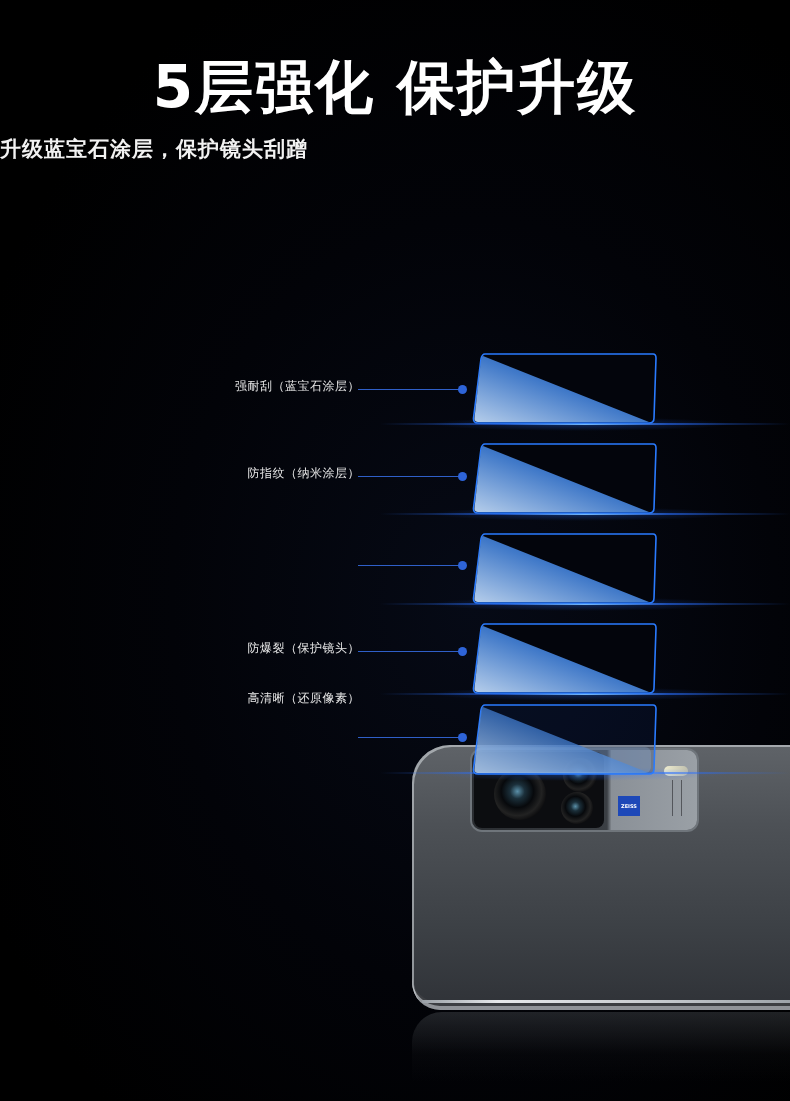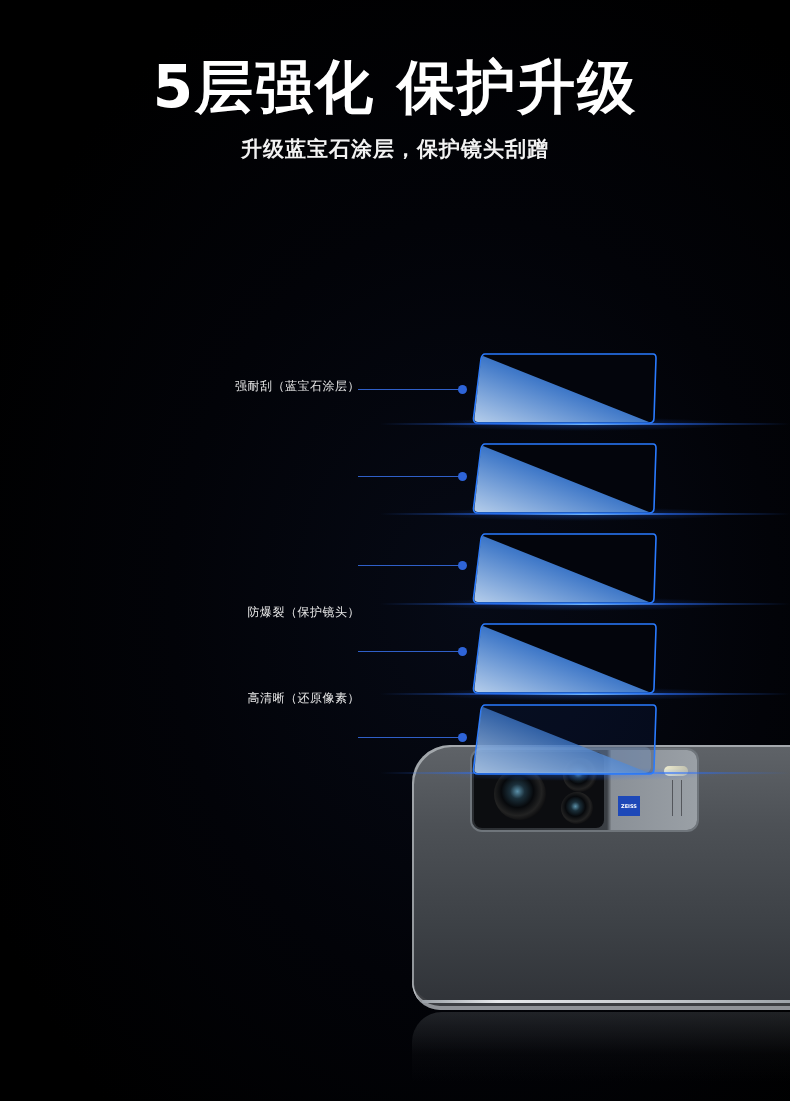--- a/index.html
+++ b/index.html
@@ -4,21 +4,21 @@
   <style>
     * { margin: 0; padding: 0; box-sizing: border-box; }
     html, body { width: 790px; height: 1101px; background: #000; overflow: hidden; }
     body { position: relative; font-family: "DejaVu Sans", "Liberation Sans", sans-serif; color: #fff; }
 
     .stage { position: absolute; left: 0; top: 0; width: 790px; height: 1101px;
       background: radial-gradient(ellipse at 60% 55%, #060a16 0%, #020308 45%, #000 80%); overflow: hidden; }
 
     .headline { position: absolute; top: 52px; left: 0; width: 790px; text-align: center;
       font-size: 58px; font-weight: bold; letter-spacing: 2px; color: #fff; line-height: 70px; }
-    .subheadline { position: absolute; top: 135px; left: 0; width: 790px; text-align: center;
+    .subheadline { position: absolute; top: 135px; left: 0; width: 790px; 
       font-size: 21px; font-weight: bold; color: #f2f2f2; letter-spacing: 1px; }
 
     
     .layer-label { position: absolute; left: 150px; width: 210px; text-align: right;
       font-size: 12px; color: #e8e8e8; letter-spacing: 0.5px; white-space: nowrap; }
     .connector { position: absolute; left: 358px; width: 104px; height: 1px; background: #2f5fc8; }
     .dot { position: absolute; left: 458px; width: 9px; height: 9px; border-radius: 50%; background: #2e64d8; }
 
     
     .plate { position: absolute; left: 473px; width: 184px; height: 70px; }
@@ -56,27 +56,28 @@
 
 <div class="stage">
 
   <div class="headline">5层强化 保护升级</div>
   <div class="subheadline">升级蓝宝石涂层，保护镜头刮蹭</div>
 
   <div class="layer-label" style="top:378px">强耐刮（蓝宝石涂层）</div>
   <div class="connector" style="top:389px"></div>
   <div class="dot" style="top:385px"></div>
 
+  <div class="layer-label" style="top:465px">防指纹（纳米涂层）</div>
   <div class="connector" style="top:476px"></div>
   <div class="dot" style="top:472px"></div>
 
   <div class="connector" style="top:565px"></div>
   <div class="dot" style="top:561px"></div>
 
-  <div class="layer-label" style="top:604px">防爆裂（保护镜头）</div>
+  <div class="layer-label" style="top:640px">防爆裂（保护镜头）</div>
   <div class="connector" style="top:651px"></div>
   <div class="dot" style="top:647px"></div>
 
   <div class="layer-label" style="top:690px">高清晰（还原像素）</div>
   <div class="connector" style="top:737px"></div>
   <div class="dot" style="top:733px"></div>
 
   <div class="reflection"></div>
   <div class="phone"></div>
   <div class="phone-edge"></div>

